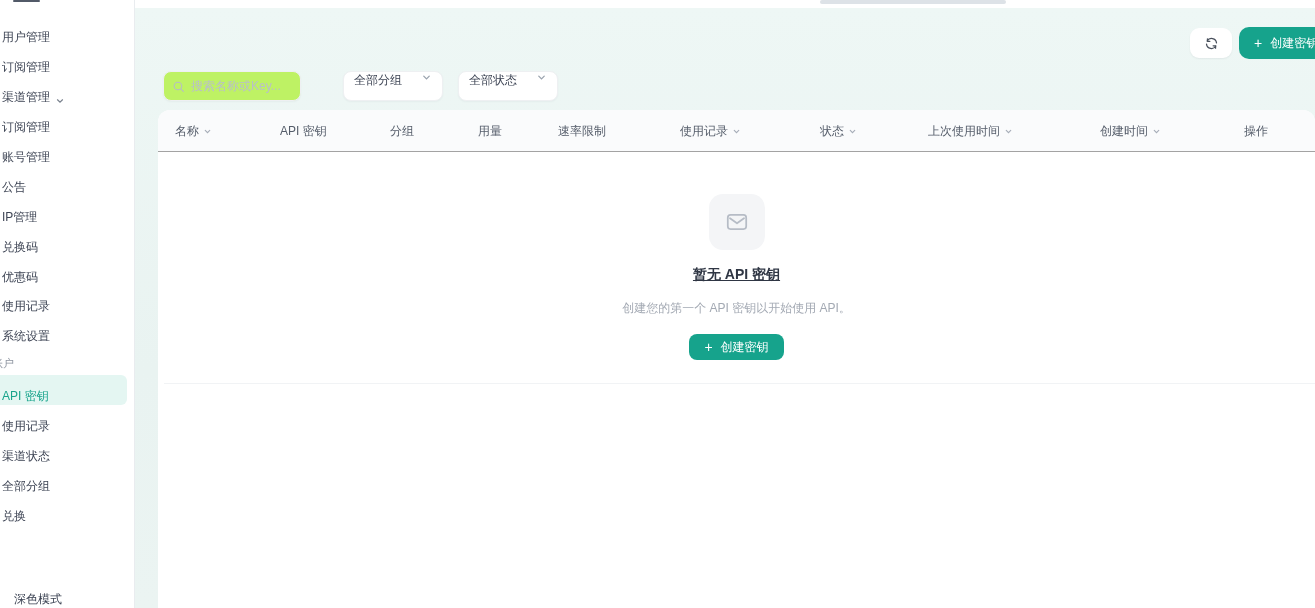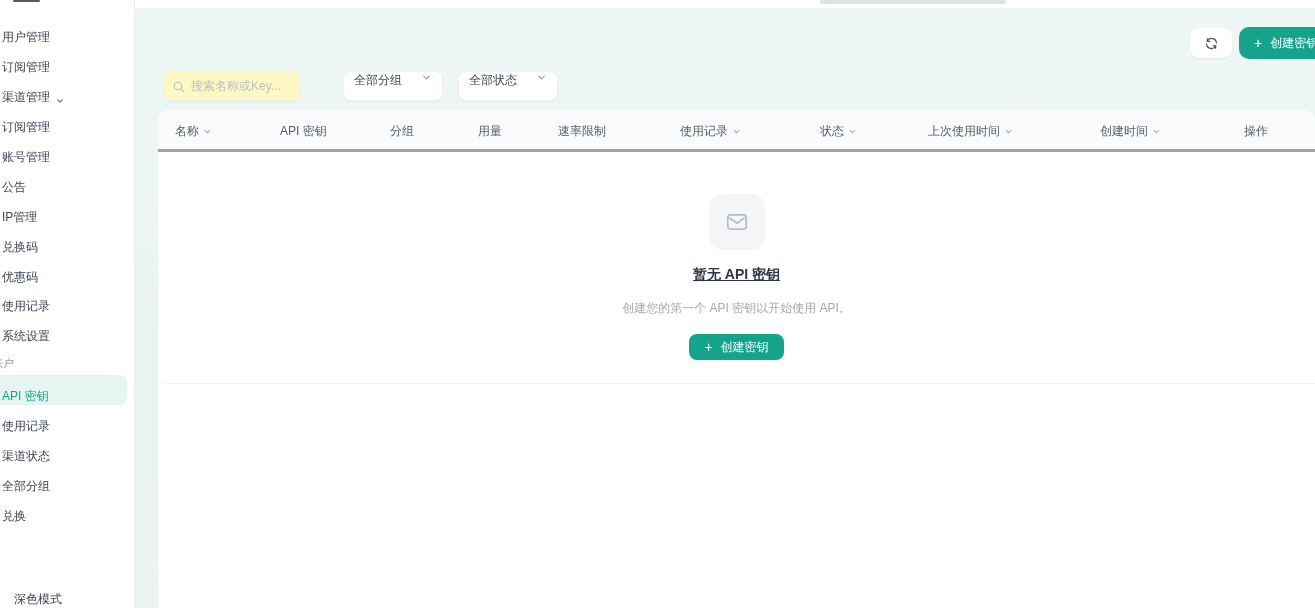--- a/index.html
+++ b/index.html
@@ -18,30 +18,30 @@
   .dark-mode { position:absolute; left:0; top:590px; width:127px; height:18px; display:flex; align-items:center; padding-left:14px; color:#3d4454; cursor:pointer; }
 
   
   .main-panel { position:absolute; left:135px; top:8px; right:0; bottom:0; background:linear-gradient(180deg,#eef7f5 0%,#e9f3f1 60%,#ebf4f2 100%); }
   .top-scroll-thumb { position:absolute; left:820px; top:0; width:186px; height:4px; background:#dde2e7; border-radius:2px; }
 
   .refresh-btn { position:absolute; left:1190px; top:28px; width:42px; height:30px; background:#fff; border-radius:9px; display:flex; align-items:center; justify-content:center; cursor:pointer; box-shadow:0 1px 2px rgba(16,24,40,.06); }
   .create-btn-top { position:absolute; left:1239px; top:27px; width:88px; height:32px; background:#16a38c; border-radius:10px; display:flex; align-items:center; padding-left:15px; gap:8px; color:#fff; cursor:pointer; }
   .plus-glyph { font-size:14px; line-height:1; color:#fff; }
 
-  .search-box { position:absolute; left:163px; top:71px; width:138px; height:30px; background:#fef9c3; border:1px solid #eef0f2; border-radius:8px; display:flex; align-items:center; padding:0 8px; gap:6px; box-shadow:0 1px 2px rgba(16,24,40,.04); }
+  .search-box { position:absolute; left:163px; top:71px; width:138px; height:30px; background:#bef264; border:1px solid #eef0f2; border-radius:8px; display:flex; align-items:center; padding:0 8px; gap:6px; box-shadow:0 1px 2px rgba(16,24,40,.04); }
   .search-box input { border:none; outline:none; background:transparent; width:100%; font-size:12px; font-family:inherit; color:#3d4454; }
   .search-box input::placeholder { color:#b9bfc9; }
   .select-box { position:absolute; top:71px; width:100px; height:30px; background:#fff; border:1px solid #eef0f2; border-radius:8px; display:flex; align-items:flex-start; justify-content:space-between; padding:0 10px; cursor:pointer; box-shadow:0 1px 2px rgba(16,24,40,.04); color:#3d4454; }
   .select-group { left:343px; }
   .select-status { left:458px; }
 
   
   .card { position:absolute; left:158px; top:110px; width:1157px; height:498px; background:#fff; border-radius:12px 12px 0 0; }
-  .thead { position:absolute; left:0; top:0; width:100%; height:42px; background:#fafbfc; border-bottom:3px solid #a3a3a3; border-radius:12px 12px 0 0; }
+  .thead { position:absolute; left:0; top:0; width:100%; height:42px; background:#fafbfc; border-bottom:1px solid #a3a3a3; border-radius:12px 12px 0 0; }
   .th { position:absolute; top:0; height:42px; display:flex; align-items:center; gap:4px; color:#555d6a; font-size:12px; white-space:nowrap; }
   .th.sortable { cursor:pointer; }
   .row-divider { position:absolute; left:6px; right:0; top:273px; height:1px; background:#f1f3f5; }
 
   .empty-state { position:absolute; left:0; right:0; top:84px; display:flex; flex-direction:column; align-items:center; }
   .empty-icon-box { width:56px; height:56px; background:#f4f5f7; border-radius:14px; display:flex; align-items:center; justify-content:center; }
   .empty-title { margin-top:16px; font-size:14px; font-weight:700; color:#2f3644;text-decoration:underline; }
   .empty-subtitle { margin-top:16px; font-size:12px; color:#a3a9b3; }
   .create-btn-empty { margin-top:17px; height:26px; background:#16a38c; border-radius:8px; display:inline-flex; align-items:center; padding:0 15px; gap:8px; color:#fff; font-size:12px; cursor:pointer; }
 

